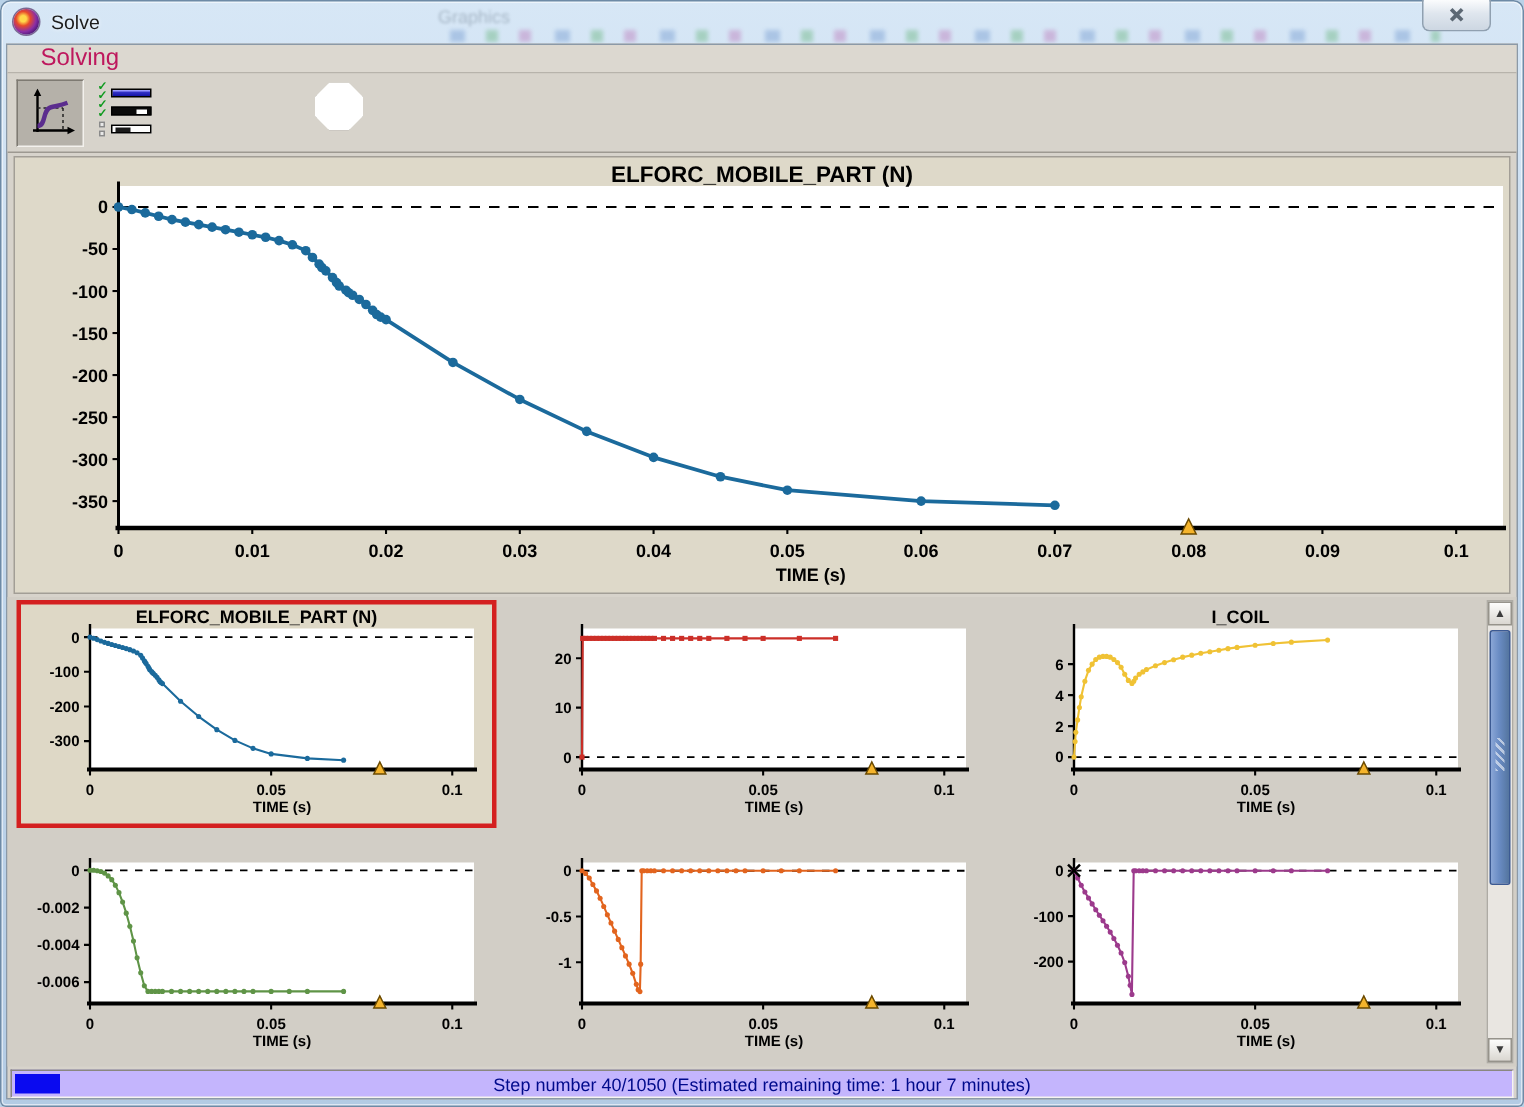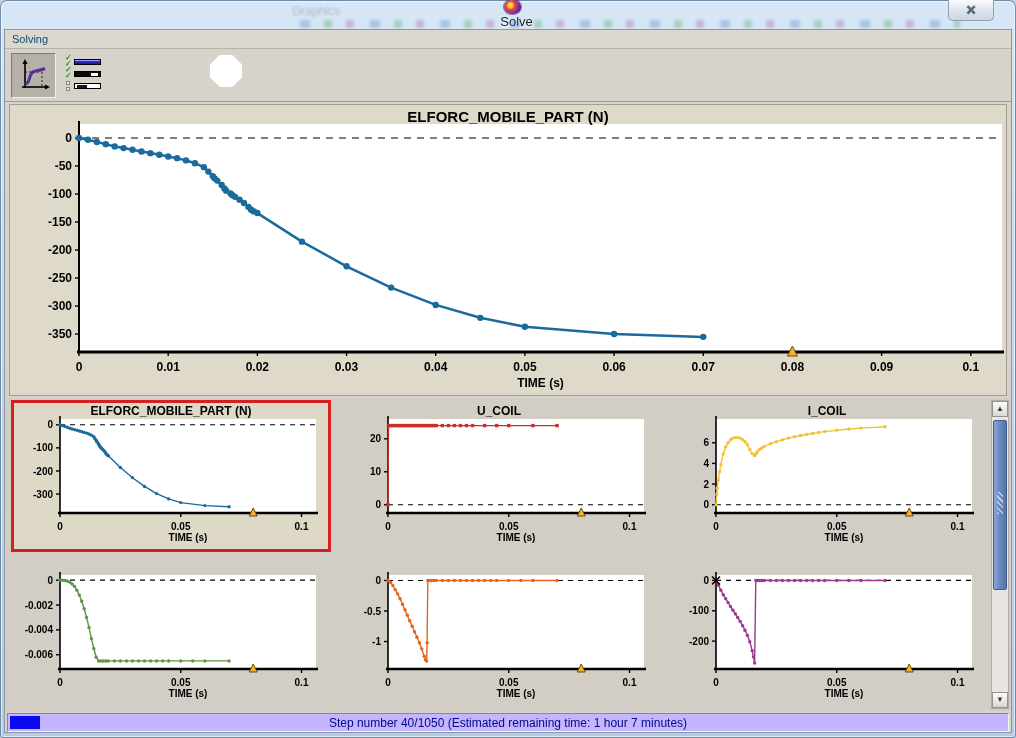--- a/index.html
+++ b/index.html
@@ -5,21 +5,21 @@
   * { margin:0; padding:0; box-sizing:border-box; }
   html,body { width:1016px; height:738px; overflow:hidden;
     font-family:"Liberation Sans", sans-serif; background:#b9d2e8; }
 
   
   .window { position:absolute; left:0; top:0; width:1016px; height:738px;
     border-radius:7px 7px 4px 4px;
     background:linear-gradient(#d7e7f6 0%, #c4d9ee 40%, #b3cbe4 100%);
     box-shadow:inset 0 0 0 1px #6d8aa6, inset 0 0 0 2px rgba(255,255,255,.55); }
   .titlebar { position:absolute; left:0; top:0; right:0; height:29px;
-    display:flex; align-items:center; padding-left:9px;flex-direction:column; }
+    display:flex; align-items:center; padding-left:9px; }
   .ghost-title { position:absolute; left:292px; top:4px; font-size:12px;
     color:#5a6a7a; opacity:.38; filter:blur(1px); }
   .ghost-icons { position:absolute; left:300px; top:20px; width:660px; height:8px;
     opacity:.30; filter:blur(1.5px);
     background:repeating-linear-gradient(90deg,#4a7ac0 0 10px, transparent 10px 24px,
       #3aa04a 24px 32px, transparent 32px 46px, #b04aa0 46px 54px, transparent 54px 70px); }
   .app-icon { width:17px; height:17px; border-radius:50%;
     background:radial-gradient(circle at 38% 38%, #ffd84a 0 14%, #e84a2a 32%, #8a2ea6 58%, #3c1468 82%, #1a0a30 100%);
     box-shadow:0 0 0 1px rgba(60,20,80,.6); }
   .title-text { margin-left:8px; font-size:13px; color:#1c1c1c;
@@ -28,21 +28,21 @@
     border-radius:0 0 5px 5px; border:1px solid #90a0b0; border-top:none;
     background:linear-gradient(#fbfcfd,#dfe6ee 45%,#cdd7e2);
     display:flex; align-items:center; justify-content:center; cursor:default; }
   .close-btn span { font-size:12px; font-weight:bold; color:#5c6874; line-height:1; }
 
   
   .client { position:absolute; left:4px; right:4px; top:29px; bottom:5px;
     background:#d7d3cb; border:1px solid #8b99a7; }
   .menubar { height:19px; background:#dcd8d0; border-bottom:1px solid #b7b3ab;
     display:flex; align-items:center; }
-  .menu-item { font-size:11px; color:#0c4a6e; padding:1px 7px; }
+  .menu-item { font-size:16px; color:#be185d; padding:1px 22px; }
   .toolbar { height:53px; background:#d7d3cb; border-bottom:1px solid #9d9991;
     position:relative; }
   .tb-btn { position:absolute; top:4px; width:45px; height:45px;
     display:flex; align-items:center; justify-content:center; }
   .tb-btn.pressed { left:6px; background:#b5b1a9;
     border:1px solid; border-color:#7e7a72 #f3f1ed #f3f1ed #7e7a72; }
   .tb-flat { position:absolute; left:58px; top:5px; width:40px; height:44px; }
   .chk { position:absolute; font-size:8px; line-height:7px; color:#0e9a1e; font-weight:bold; }
   .sq { position:absolute; width:4px; height:4px; border:1px solid #8a8a8a; background:#e8e8e8; }
   .bar { position:absolute; left:11px; width:27px; height:6px; }
@@ -305,21 +305,20 @@
                 <circle cx="142.60377358490567" cy="90.5995085995086" r="1.7" fill="#1b6a9c"></circle>
                 <circle cx="154.67924528301887" cy="95.91154791154791" r="1.7" fill="#1b6a9c"></circle>
                 <circle cx="166.7547169811321" cy="99.60687960687962" r="1.7" fill="#1b6a9c"></circle>
                 <circle cx="190.9056603773585" cy="102.60933660933661" r="1.7" fill="#1b6a9c"></circle>
                 <circle cx="215.05660377358492" cy="103.76412776412776" r="1.7" fill="#1b6a9c"></circle>
                 <polygon points="235.20754716981133,113 243.20754716981133,113 239.20754716981133,105" fill="#f5b42c" stroke="#6b4a00" stroke-width="1"></polygon>
                 <text x="174" y="138" text-anchor="middle" font-size="10" font-weight="bold" fill="#000">TIME (s)</text>
               </svg></div>
         </div>
         <div class="tile">
-          <div class="tile-title">U_COIL</div>
           <div class="chart-host"><svg width="314" height="146" viewBox="0 0 314 146">
                 <rect x="46" y="16" width="256" height="94" fill="#ffffff"></rect>
                 <line x1="46" y1="101.75438596491227" x2="302" y2="101.75438596491227" stroke="#000" stroke-width="1.2" stroke-dasharray="5,5"></line>
                 <line x1="46" y1="13" x2="46" y2="110" stroke="#000" stroke-width="1.6"></line>
                 <line x1="44" y1="110" x2="304" y2="110" stroke="#000" stroke-width="2.6"></line>
                 <line x1="46" y1="110" x2="46" y2="114" stroke="#000" stroke-width="1.4"></line>
                 <text x="46" y="127" text-anchor="middle" font-size="10" font-weight="bold" fill="#000">0</text>
                 <line x1="166.7547169811321" y1="110" x2="166.7547169811321" y2="114" stroke="#000" stroke-width="1.4"></line>
                 <text x="166.7547169811321" y="127" text-anchor="middle" font-size="10" font-weight="bold" fill="#000">0.05</text>
                 <line x1="287.5094339622642" y1="110" x2="287.5094339622642" y2="114" stroke="#000" stroke-width="1.4"></line>

